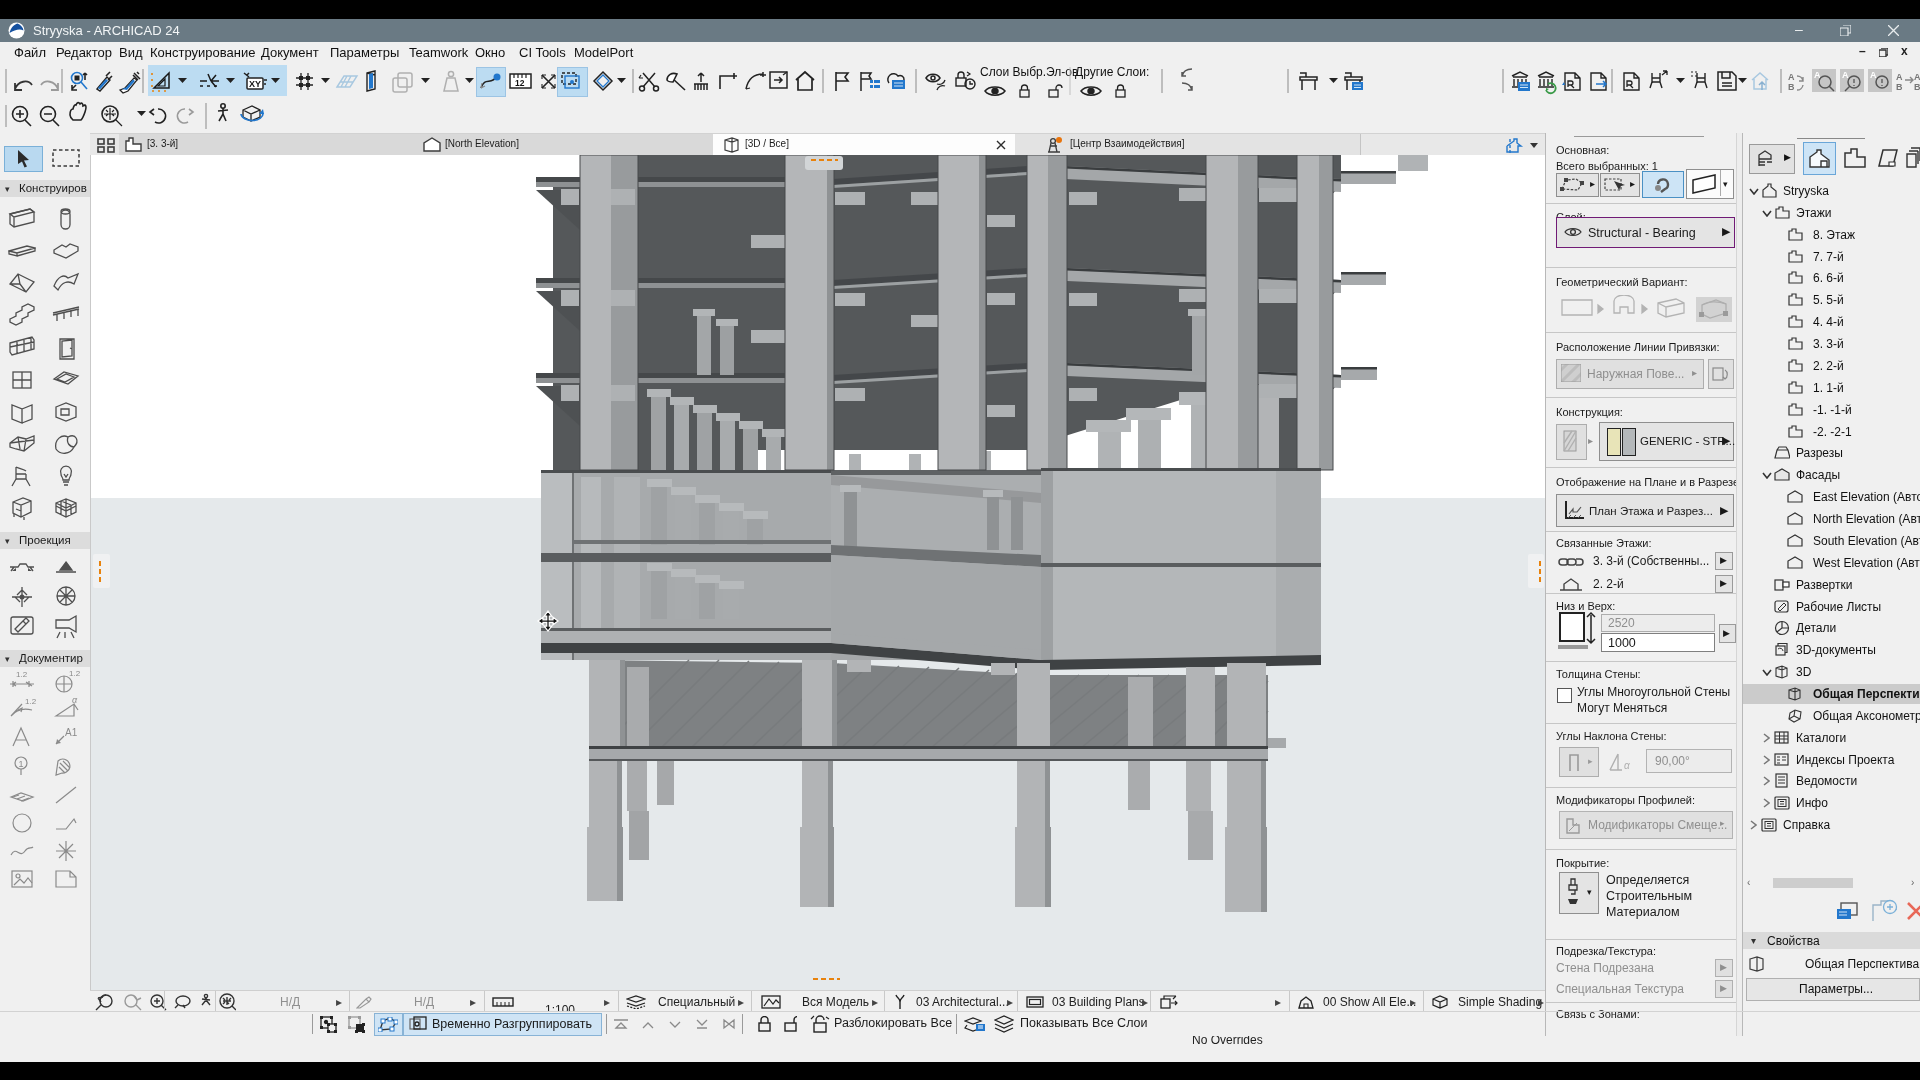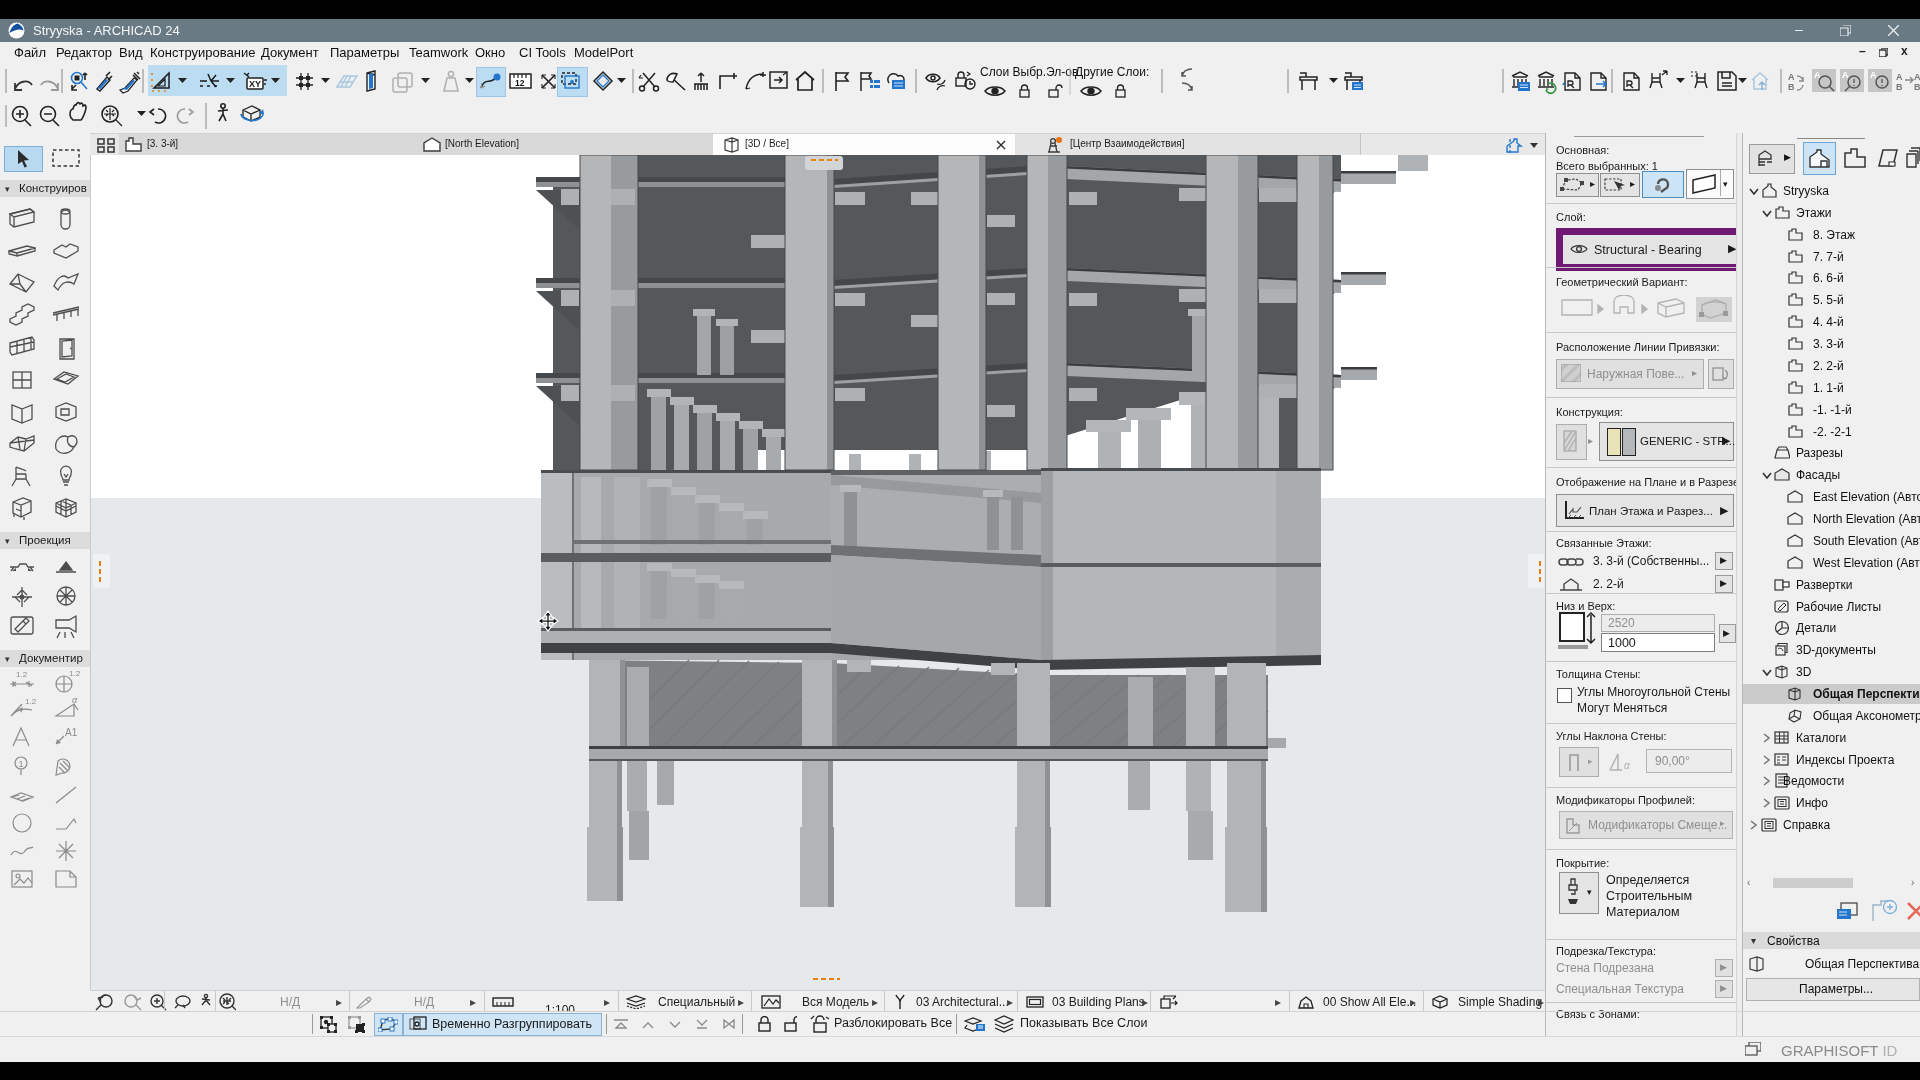--- a/index.html
+++ b/index.html
@@ -1120,21 +1120,21 @@
     </div>
     <div class="abs" style="left:140px;top:36px;width:46px;height:28px;background:#fbfbfb;border:1px solid #8f8f8f;">
       <svg class="abs" style="left:4px;top:4px;" width="26" height="20" viewBox="0 0 26 20">
           <path d="M2 6 L24 1 L24 14 L2 19 Z" fill="#fff" stroke="#222" stroke-width="1.5"></path>
         </svg>
       <div class="abs" style="left:33px;top:0;width:1px;height:26px;background:#aaa;"></div>
       <div class="txt" style="left:36px;top:9px;font-size:9px;">▾</div>
     </div>
     <div class="abs" style="left:0px;top:70px;width:197px;border-top:1px solid #c6c6c6;"></div>
     <div class="txt" style="left:10px;top:78px;">Слой:</div>
-    <div class="abs" style="left:10px;top:95px;width:177px;height:29px;background:#e4e4e4;border:7px solid #701a75;">
+    <div class="abs" style="left:10px;top:84px;width:177px;height:29px;background:#e4e4e4;border:1px solid #701a75;">
       <svg class="abs" style="left:7px;top:8px;" width="18" height="12" viewBox="0 0 18 12">
           <path d="M1 6 C4 1.5 14 1.5 17 6 C14 10.5 4 10.5 1 6 Z" fill="none" stroke="#333" stroke-width="1.3"></path>
           <circle cx="9" cy="6" r="2.4" fill="none" stroke="#333" stroke-width="1.3"></circle>
         </svg>
       <div class="txt" style="left:31px;top:8px;font-size:12.5px;">Structural - Bearing</div>
       <div class="txt" style="left:165px;top:7px;font-size:11px;">▶</div>
     </div>
     <div class="abs" style="left:0px;top:134px;width:197px;border-top:1px solid #c6c6c6;"></div>
     <div class="txt" style="left:10px;top:143px;">Геометрический Вариант:</div>
     <svg class="abs" style="left:12px;top:162px;" width="174" height="28" viewBox="0 0 174 28">
@@ -1452,21 +1452,21 @@
           <path d="M3 5 h3 m2 0 h4 M3 8 h3 m2 0 h4 M3 11 h3" stroke="#333" stroke-width="1"></path>
         </svg>
         <div class="txt" style="left:53px;top:573px;text-align:right;">Индексы Проекта</div>
         <svg class="abs" style="left:19px;top:596px" width="8" height="10" viewBox="0 0 8 10">
           <path d="M2 1 L7 5 L2 9" fill="none" stroke="#777" stroke-width="1.5"></path>
         </svg>
         <svg class="abs" style="left:31px;top:593px" width="16" height="16" viewBox="0 0 16 16">
           <rect x="2" y="1" width="11" height="13" fill="none" stroke="#333" stroke-width="1.2"></rect>
           <path d="M4 4 h7 M4 7 h7 M4 10 h7" stroke="#333" stroke-width="1"></path>
         </svg>
-        <div class="txt" style="left:40px;top:594px;">Ведомости</div>
+        <div class="txt" style="left:53px;top:594px;">Ведомости</div>
         <svg class="abs" style="left:19px;top:618px" width="8" height="10" viewBox="0 0 8 10">
           <path d="M2 1 L7 5 L2 9" fill="none" stroke="#777" stroke-width="1.5"></path>
         </svg>
         <svg class="abs" style="left:31px;top:615px" width="16" height="16" viewBox="0 0 16 16">
           <rect x="1" y="2" width="14" height="12" rx="1" fill="none" stroke="#333" stroke-width="1.2"></rect>
           <rect x="4" y="4.5" width="8" height="7" fill="none" stroke="#333" stroke-width="1"></rect>
           <path d="M6 6.5 h4 M6 9 h4" stroke="#333" stroke-width="1"></path>
         </svg>
         <div class="txt" style="left:53px;top:616px;">Инфо</div>
         <svg class="abs" style="left:6px;top:640px" width="8" height="10" viewBox="0 0 8 10">
@@ -1508,22 +1508,15 @@
         <path d="M1 3 L8 1 L14 3 L14 13 L8 15 L1 13 Z M8 1 L8 15" fill="none" stroke="#3c3c3c" stroke-width="1.2"></path>
       </svg>
     <div class="txt" style="left:62px;top:824px;">Общая Перспектива</div>
     <div class="abs" style="left:3px;top:845px;width:172px;height:21px;background:#e6e6e6;border:1px solid #b0b0b0;text-align:center;">
       <div class="txt" style="left:52px;top:3px;">Параметры...</div>
     </div>
   </div>
 
   <div class="abs" style="left:0;top:1011px;width:1920px;height:1px;background:#d2d2d2;"></div>
 
-  <div id="bstrip" class="abs" style="left:0;top:1036px;width:1920px;height:26px;background:#f0f0f0;border-top:1px solid #d8d8d8;">
-    <svg class="abs" style="left:1745px;top:5px;" width="16" height="14" viewBox="0 0 16 14">
-        <rect x="4" y="0" width="12" height="9" fill="none" stroke="#555" stroke-width="1.3"></rect>
-        <rect x="0" y="4" width="12" height="9" fill="#f0f0f0" stroke="#555" stroke-width="1.3"></rect>
-      </svg>
-    <div class="txt" style="left:1781px;top:5px;font-size:15px;color:#8a8a8a;">GRAPHISOFT <span style="color:#b0b0b0;">ID</span></div>
-  </div>
 
   <div class="abs" style="left:0;top:1062px;width:1920px;height:18px;background:#000;"></div>
 </div>
 
 </body></html>

